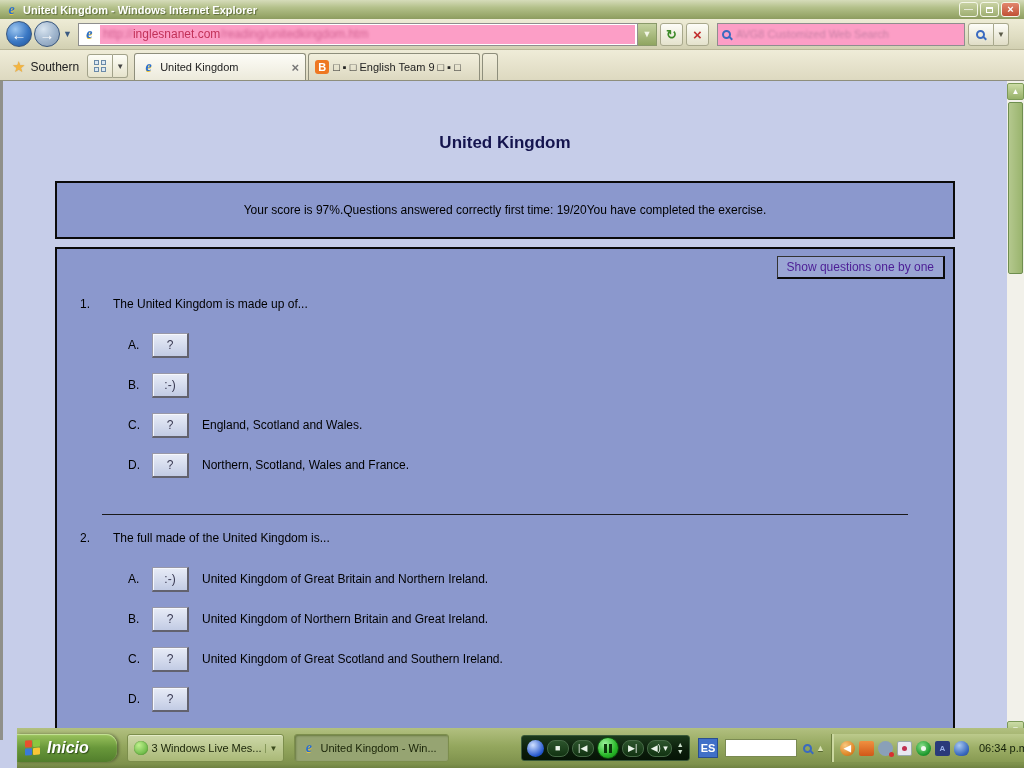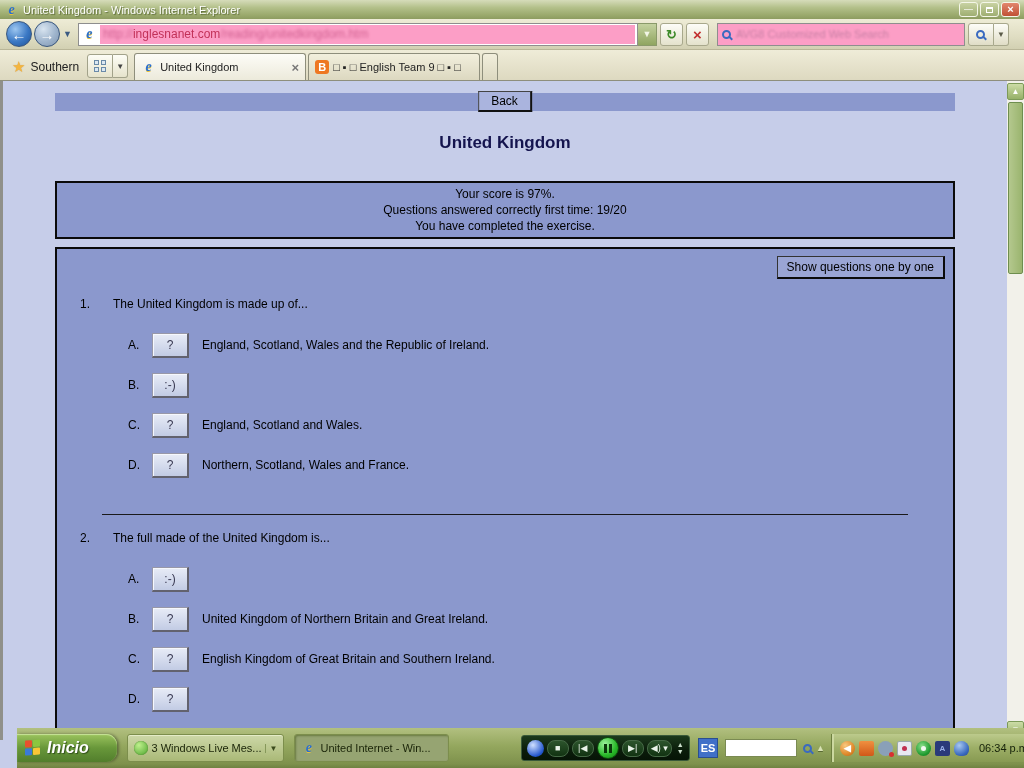--- a/index.html
+++ b/index.html
@@ -4,21 +4,21 @@
 <style>
   * { margin:0; padding:0; box-sizing:border-box; }
   html,body { width:1024px; height:768px; overflow:hidden; }
   body { font-family:"Liberation Sans", sans-serif; position:relative; background:#c6cde9; }
 
   
   .titlebar { position:absolute; top:0; left:0; width:1024px; height:19px;
     background:linear-gradient(180deg,#d6dcba 0%,#b3c08a 40%,#9aa96c 80%,#8d9c60 100%);
     display:flex; align-items:center; padding:0 4px; }
   .titlebar .ie-ico { margin-right:4px; }
-  .title-text { color:#fff; font-size:11px; font-weight:normal; text-shadow:1px 1px 1px #5c6b38; flex:1; }
+  .title-text { color:#fff; font-size:11px; font-weight:bold; text-shadow:1px 1px 1px #5c6b38; flex:1; }
   .winbtns { display:flex; gap:2px; }
   .winbtn { width:19px; height:15px; border:1px solid #f4f6e8; border-radius:3px;
     background:linear-gradient(180deg,#c8d2a2,#9fae72); color:#fff; font-size:9px;
     display:flex; align-items:center; justify-content:center; line-height:1; }
   .winbtn.close { background:linear-gradient(180deg,#e2876d,#c05135); font-size:11px; font-weight:bold; }
   .restore-glyph { width:7px; height:6px; border:1px solid #fff; border-top-width:2px; display:block; }
 
   
   .navbar { position:absolute; top:19px; left:0; width:1024px; height:31px;
     background:linear-gradient(180deg,#eeecd6 0%,#dfddc2 60%,#d2d0b2 100%);
@@ -97,26 +97,26 @@
     background:linear-gradient(90deg,#b4c88e,#9ab46e); display:flex; align-items:center; justify-content:center; }
   .sb-grip { width:8px; border-top:1px solid #e6eed6; border-bottom:1px solid #8aa45e; height:2px; margin:1px 0; }
 
   .pg-topbar { position:absolute; left:52px; top:12px; width:900px; height:18px; background:#8b98cd; }
   .pg-backbtn { position:absolute; left:50%; transform:translateX(-50%); top:-2px; height:21px;
     background:#aab4de; border:1px solid #444; border-right:2px solid #111; border-bottom:2px solid #111;
     font-size:12px; color:#000; padding:2px 12px; font-family:"Liberation Sans",sans-serif; }
   .pg-title { position:absolute; left:52px; top:52px; width:900px; text-align:center;
     font-size:17px; font-weight:bold; color:#14144e; }
   .scorebox { position:absolute; left:52px; top:100px; width:900px; height:58px; background:#8b98cd;
-    border:2px solid #0a0a0a; display:flex; flex-direction:column; align-items:center; justify-content:center;
+    border:2px solid #0a0a0a; display:flex; align-items:center; justify-content:center;
     font-size:12px; color:#000; line-height:16px; }
   .quizbox { position:absolute; left:52px; top:166px; width:900px; height:484px; background:#8b98cd;
     border:2px solid #0a0a0a; font-size:12px; color:#000; }
   .showq { position:absolute; top:7px; right:8px; background:#9aa5d4; border:1px solid #333;
-    border-right:2px solid #0a0a0a; border-bottom:2px solid #0a0a0a; font-size:12px; color:#000000;
+    border-right:2px solid #0a0a0a; border-bottom:2px solid #0a0a0a; font-size:12px; color:#4c1d95;
     padding:3px 9px; font-family:"Liberation Sans",sans-serif; }
   .q-header { display:flex; padding-left:23px; }
   .q-num { width:33px; }
   .q1 .q-header { padding-top:48px; }
   .opt { display:flex; align-items:center; margin-left:71px; margin-top:14px; height:26px; }
   .opt:first-of-type { margin-top:0; }
   .opt .letter { width:24px; }
   .optbtn { width:37px; height:25px; margin-right:13px; color:#3a3a52; font-size:12px;
     background:linear-gradient(180deg,#e8ecf7,#c2cbe4); border:1px solid #9898a8;
     border-right:2px solid #62626e; border-bottom:2px solid #62626e; box-shadow:inset 1px 1px 0 #f6f8fd;
@@ -240,44 +240,40 @@
     <span class="tclose">×</span>
   </div>
   <div class="tab inactive">
     <span class="blogger-ico">B</span>
     <span class="tlabel">□ ▪ □ English Team 9 □ ▪ □</span>
   </div>
   <div class="tabstub"></div>
 </div>
 
 <div class="content">
-  <div class="pg-topbar">
-    <button class="pg-backbtn">Back</button>
-  </div>
   <div class="pg-title">United Kingdom</div>
 
   <div class="scorebox">
     <span>Your score is 97%.</span>
     <span>Questions answered correctly first time: 19/20</span>
     <span>You have completed the exercise.</span>
   </div>
 
   <div class="quizbox">
     <button class="showq">Show questions one by one</button>
 
     <div class="question q1">
       <div class="q-header">
         <span class="q-num">1.</span>
         <span>The United Kingdom is made up of...</span>
       </div>
       <div class="opts">
         <div class="opt">
           <span class="letter">A.</span>
           <button class="optbtn">?</button>
-          <span>England, Scotland, Wales and the Republic of Ireland.</span>
         </div>
         <div class="opt">
           <span class="letter">B.</span>
           <button class="optbtn">:-)</button>
         </div>
         <div class="opt">
           <span class="letter">C.</span>
           <button class="optbtn">?</button>
           <span>England, Scotland and Wales.</span>
         </div>
@@ -293,30 +289,31 @@
 
     <div class="question q2">
       <div class="q-header">
         <span class="q-num">2.</span>
         <span>The full made of the United Kingdom is...</span>
       </div>
       <div class="opts">
         <div class="opt">
           <span class="letter">A.</span>
           <button class="optbtn">:-)</button>
+          <span>United Kingdom of Great Britain and Northern Ireland.</span>
         </div>
         <div class="opt">
           <span class="letter">B.</span>
           <button class="optbtn">?</button>
           <span>United Kingdom of Northern Britain and Great Ireland.</span>
         </div>
         <div class="opt">
           <span class="letter">C.</span>
           <button class="optbtn">?</button>
-          <span>English Kingdom of Great Britain and Southern Ireland.</span>
+          <span>United Kingdom of Great Scotland and Southern Ireland.</span>
         </div>
         <div class="opt">
           <span class="letter">D.</span>
           <button class="optbtn">?</button>
         </div>
       </div>
     </div>
   </div>
 
   <div class="scrollbar">
@@ -339,21 +336,21 @@
     <span class="slabel">Inicio</span>
   </div>
 
   <div class="taskbtn raised">
     <span class="msn-ico"></span>
     <span class="tlabel">3 Windows Live Mes...</span>
     <span class="t-dd">▼</span>
   </div>
   <div class="taskbtn pressed">
     <span class="ie-ico">e</span>
-    <span class="tlabel">United Internet - Win...</span>
+    <span class="tlabel">United Kingdom - Win...</span>
   </div>
 
   <div class="wmp">
     <span class="wmp-logo"></span>
     <span class="wmp-btn">■</span>
     <span class="wmp-btn">|◀</span>
     <span class="wmp-pause">
         <span class="pausebar"></span>
         <span class="pausebar"></span>
       </span>

